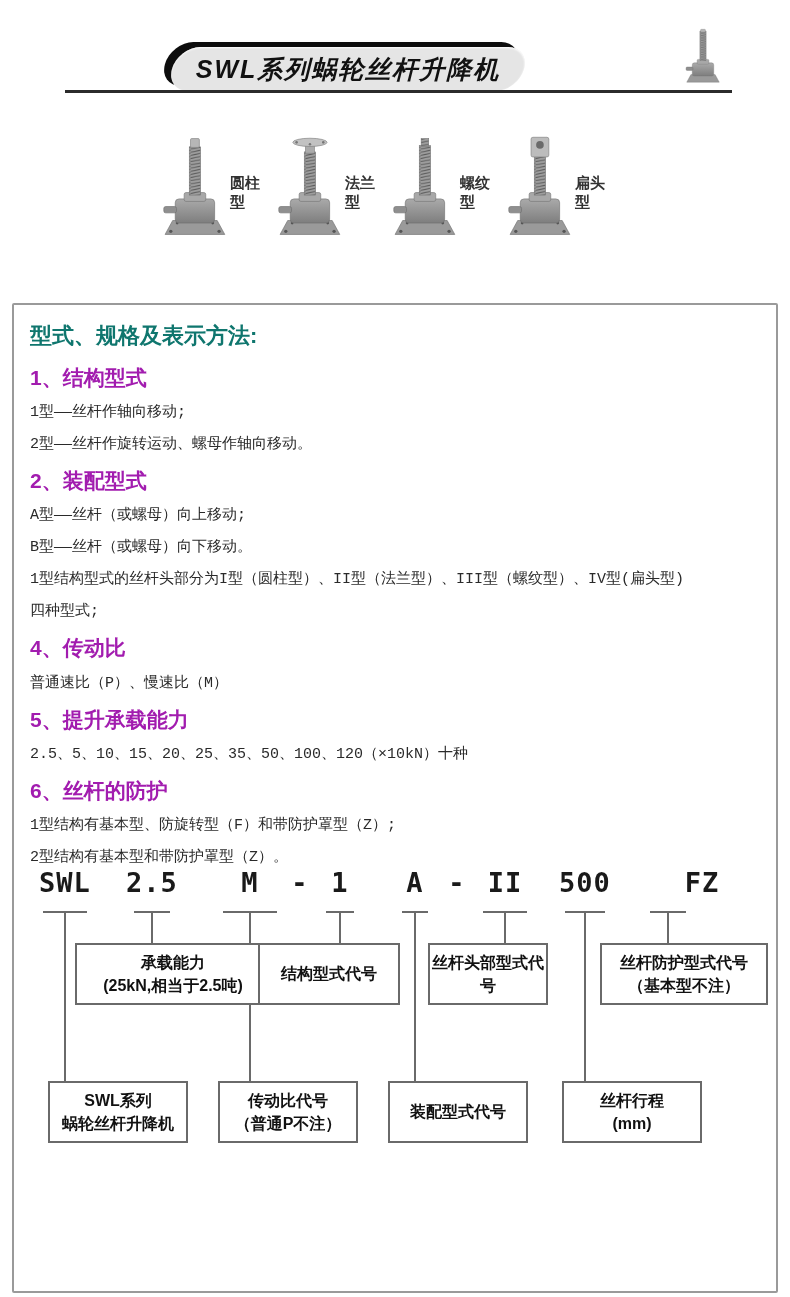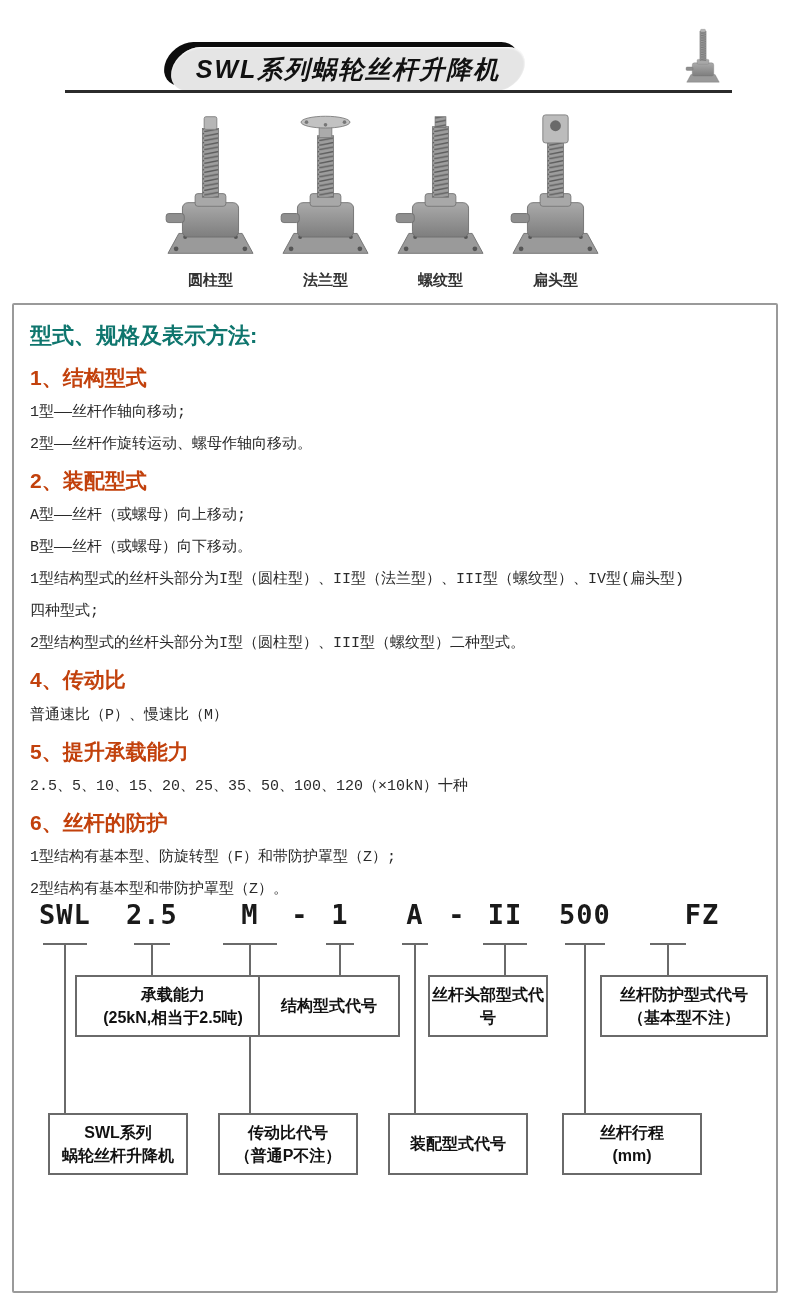--- a/index.html
+++ b/index.html
@@ -14,30 +14,30 @@
     background:#e5e5e5;border-radius:22px;transform:skewX(-16deg);
     box-shadow:inset 0 1px 2px #ffffff;}
   .banner-title{position:absolute;left:0;top:0;width:100%;height:100%;
     display:flex;align-items:center;justify-content:center;
     font-size:25px;font-weight:bold;font-style:italic;color:#111;letter-spacing:2px;}
   .header-rule{position:absolute;left:65px;top:90px;width:667px;height:3px;background:#2b2b2b;}
   .header-jack{position:absolute;left:684px;top:27px;width:38px;height:62px;}
 
   
   .products{position:absolute;left:160px;top:114px;width:460px;display:flex;gap:14px;}
-  .product{width:101px;display:flex;flex-direction:column;align-items:center;}
+  .product{width:101px;display:flex;flex-direction:row;align-items:center;}
   .product svg{width:101px;height:152px;}
   .product-label{margin-top:5px;font-size:15px;font-weight:bold;color:#333;}
 
   
   .content-box{position:absolute;left:12px;top:303px;width:766px;height:990px;
     box-sizing:border-box;border:2px solid #9a9a9a;border-radius:2px;background:#fff;
     padding:14px 8px 0 16px;overflow:hidden;}
   .doc-title{font-size:22px;font-weight:bold;color:#0f766e;margin:2px 0 0;}
-  .sec-h{font-size:21px;font-weight:bold;color:#c2410c;margin:14px 0 0;line-height:1.2;}
+  .sec-h{font-size:21px;font-weight:bold;color:#a21caf;margin:14px 0 0;line-height:1.2;}
   .sec-line{font-size:15px;color:#2a2a2a;margin:14px 0 0;line-height:1.2;white-space:nowrap;font-family:Liberation Mono, monospace;}
 
   
   .diagram{position:relative;height:280px;width:740px;}
   .code-part{position:absolute;top:0;transform:translateX(-50%);
     font-family:"DejaVu Sans Mono","Liberation Mono",monospace;
     font-size:27px;font-weight:bold;color:#1a1a1a;letter-spacing:1px;white-space:nowrap;}
   .tick{position:absolute;top:44px;height:2px;background:#6a6a6a;transform:translateX(-50%);}
   .vline{position:absolute;width:2px;background:#6a6a6a;transform:translateX(-50%);}
   .vshort{top:46px;height:30px;}
@@ -159,21 +159,20 @@
     <div class="sec-h">1、结构型式</div>
     <div class="sec-line">1型——丝杆作轴向移动;</div>
     <div class="sec-line">2型——丝杆作旋转运动、螺母作轴向移动。</div>
 
     <div class="sec-h">2、装配型式</div>
     <div class="sec-line">A型——丝杆（或螺母）向上移动;</div>
     <div class="sec-line">B型——丝杆（或螺母）向下移动。</div>
 
     <div class="sec-line">1型结构型式的丝杆头部分为I型（圆柱型）、II型（法兰型）、III型（螺纹型）、IV型(扁头型)</div>
     <div class="sec-line">四种型式;</div>
-    <div class="sec-line">2型结构型式的丝杆头部分为I型（圆柱型）、III型（螺纹型）二种型式。</div>
 
     <div class="sec-h">4、传动比</div>
     <div class="sec-line">普通速比（P）、慢速比（M）</div>
 
     <div class="sec-h">5、提升承载能力</div>
     <div class="sec-line">2.5、5、10、15、20、25、35、50、100、120（×10kN）十种</div>
 
     <div class="sec-h">6、丝杆的防护</div>
     <div class="sec-line">1型结构有基本型、防旋转型（F）和带防护罩型（Z）;</div>
     <div class="sec-line">2型结构有基本型和带防护罩型（Z）。</div>

